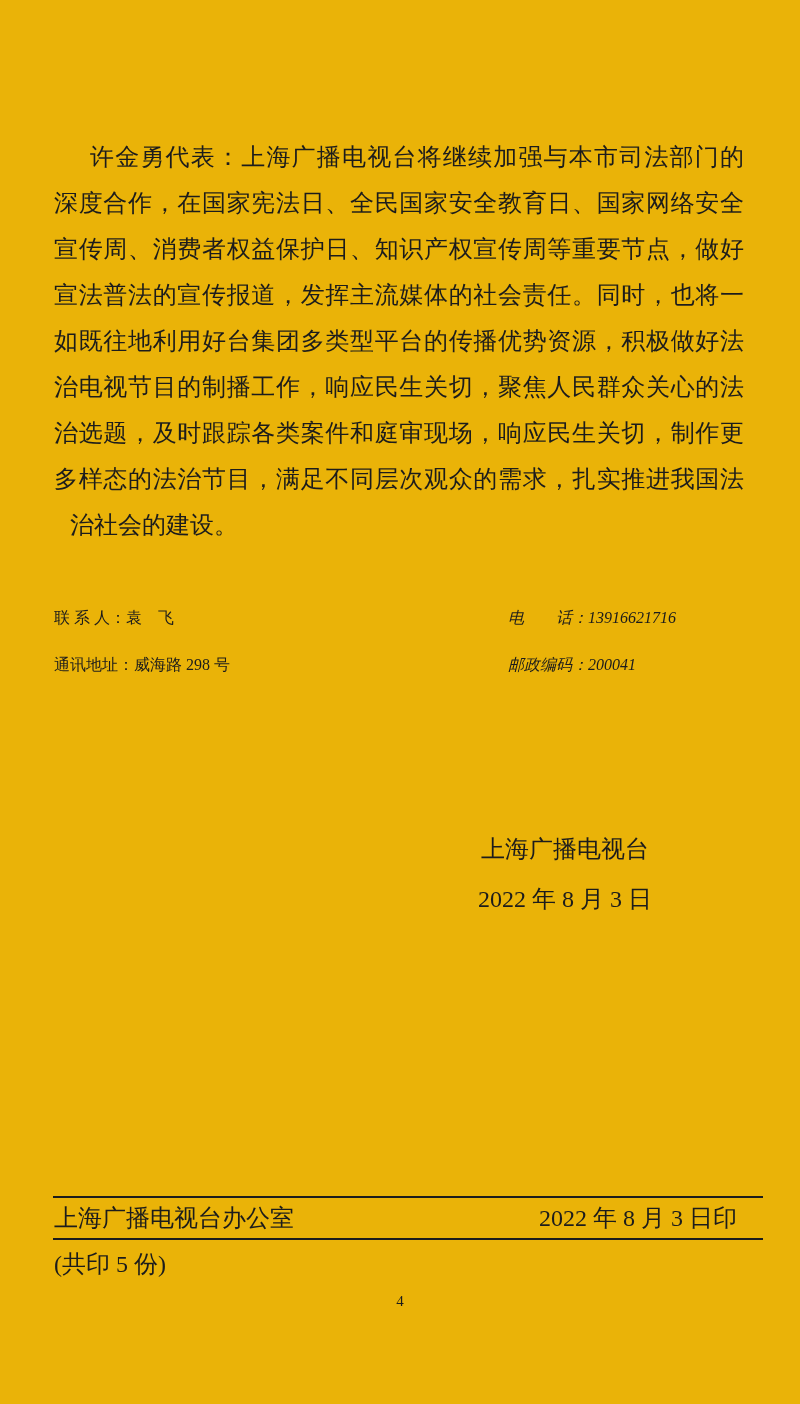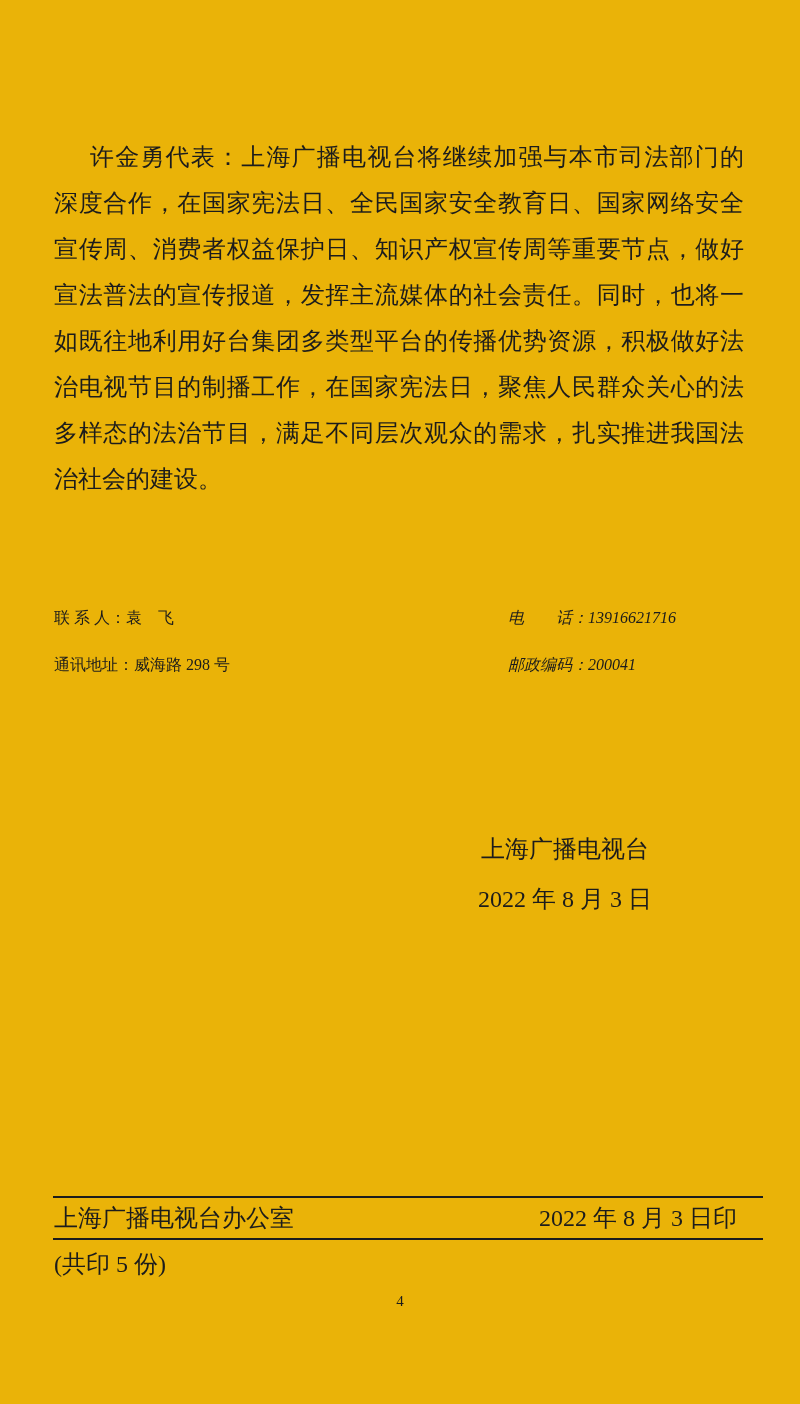--- a/index.html
+++ b/index.html
@@ -21,21 +21,21 @@
     top: 134px; left: 54px; width: 690px;
     font-size: 24px;
   }
   .para-line {
     height: 46px; line-height: 46px;
     text-align: justify;
     text-align-last: justify;
     text-justify: inter-ideograph;
   }
   .para-line.first { text-indent: 36px; }
-  .para-line.last  { text-align-last: left; }
+  .para-line.last  { text-align-last: left; margin-left: 16px; }
 
   
   .contacts {
     position: absolute;
     top: 594px; left: 54px; width: 690px;
     font-size: 16px;
   }
   .contact-row { position: relative; height: 47px; line-height: 47px; }
   .contact-right { position: absolute; left: 454px; top: 0; font-style: italic; }
 
@@ -75,21 +75,22 @@
 <body>
 
 <div class="page">
 
   <div class="paragraph">
       <div class="para-line first">许金勇代表：上海广播电视台将继续加强与本市司法部门的</div>
       <div class="para-line">深度合作，在国家宪法日、全民国家安全教育日、国家网络安全</div>
       <div class="para-line">宣传周、消费者权益保护日、知识产权宣传周等重要节点，做好</div>
       <div class="para-line">宣法普法的宣传报道，发挥主流媒体的社会责任。同时，也将一</div>
       <div class="para-line">如既往地利用好台集团多类型平台的传播优势资源，积极做好法</div>
-      <div class="para-line">治电视节目的制播工作，在国家宪法日，聚焦人民群众关心的法</div>
+      <div class="para-line">治电视节目的制播工作，响应民生关切，聚焦人民群众关心的法</div>
+      <div class="para-line">治选题，及时跟踪各类案件和庭审现场，响应民生关切，制作更</div>
       <div class="para-line">多样态的法治节目，满足不同层次观众的需求，扎实推进我国法</div>
       <div class="para-line last">治社会的建设。</div>
     </div>
 
   <div class="contacts">
     <div class="contact-row">
       <span>联 系 人：袁　飞</span>
       <span class="contact-right">电　　话：13916621716</span>
     </div>
     <div class="contact-row">

